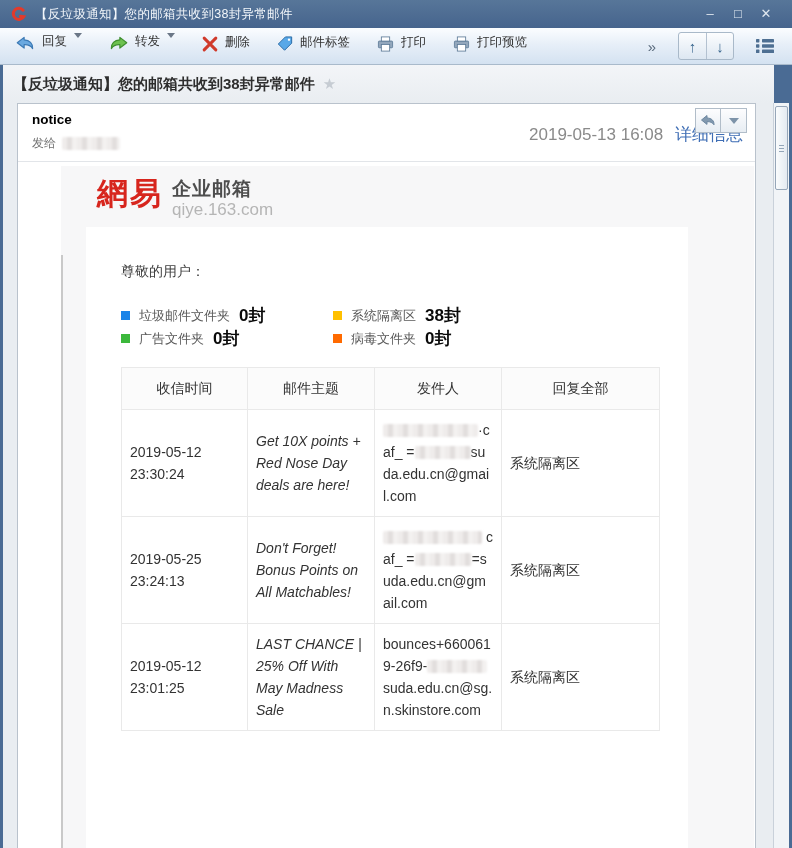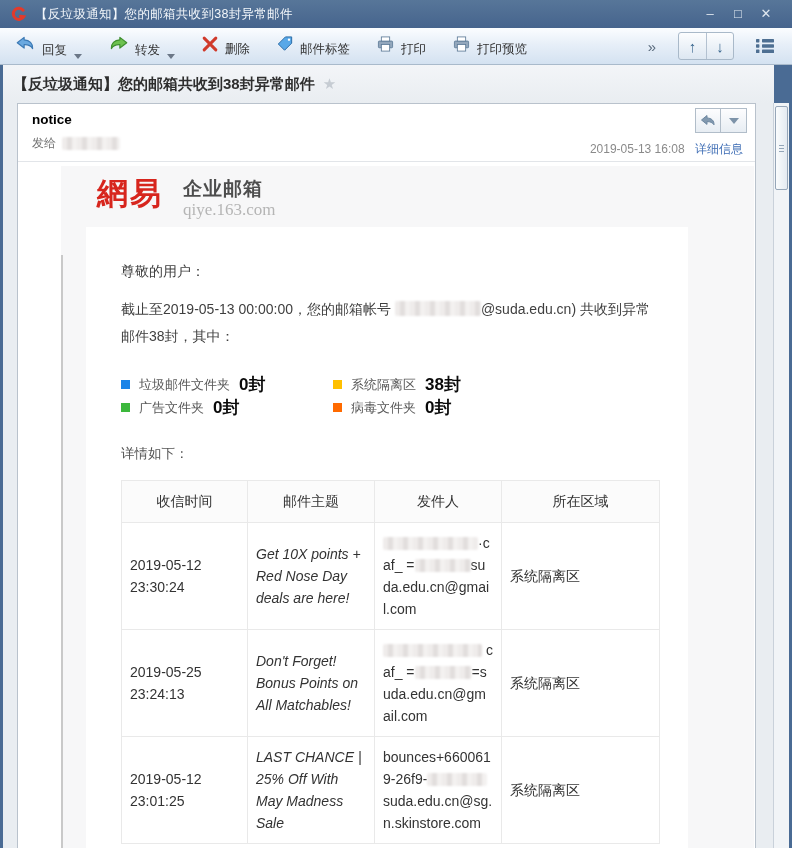--- a/index.html
+++ b/index.html
@@ -13,21 +13,21 @@
   .app-icon { width:18px; height:18px; margin:0 8px 0 9px; }
   .title-text { color:#f2f6fa; font-size:12.5px; letter-spacing:.3px; }
   .win-controls { margin-left:auto; display:flex; align-items:center; padding-right:12px; }
   .win-btn { width:28px; height:20px; color:#dfe7ef; font-size:13px; text-align:center;
     line-height:20px; cursor:default; }
 
   
   .toolbar { position:absolute; left:0; top:28px; width:792px; height:37px;
     background:linear-gradient(#fbfdff,#e7eff8 45%,#d4e2f1);
     border-bottom:1px solid #a9bacb; display:flex; align-items:center; padding:0 0 0 10px; }
-  .tb-item { display:flex; align-items:flex-end; gap:5px; margin-right:17px; padding:3px 4px;
+  .tb-item { display:flex; align-items:flex-start; gap:5px; margin-right:17px; padding:3px 4px;
     border-radius:3px; cursor:default; }
   .tb-label { font-size:12.5px; color:#333; white-space:nowrap; }
   .caret { width:0; height:0; border-left:4px solid transparent; border-right:4px solid transparent;
     border-top:5px solid #6b7787; margin-left:2px; }
   .tb-spacer { flex:1; }
   .tb-more { font-size:15px; color:#5a6b7d; margin-right:22px; }
   .nav-group { display:flex; border:1px solid #a9b9c9; border-radius:3px; overflow:hidden;
     background:linear-gradient(#fcfdfe,#dde7f1); margin-right:20px; }
   .nav-btn { width:27px; height:26px; display:flex; align-items:center; justify-content:center;
     font-size:15px; font-weight:bold; color:#3a678f; }
@@ -41,40 +41,40 @@
     background:linear-gradient(#f3f5f8,#e9edf1); }
   .subject-text { font-size:15px; font-weight:bold; color:#2e2e2e; }
   .subject-star { font-size:15px; color:#c6ccd3; margin-left:8px; }
 
   
   .panel { position:absolute; left:14px; top:38px; width:739px; height:900px;
     background:#fff; border:1px solid #b9c2cc; }
   .msg-from { position:absolute; left:14px; top:8px; font-size:13.5px; font-weight:bold; color:#000; }
   .msg-to { position:absolute; left:14px; top:31px; font-size:12px; color:#6f6f6f;
     display:flex; align-items:center; gap:6px; }
-  .msg-meta { position:absolute; right:12px; top:37px; font-size:12px; }
+  .msg-meta { position:absolute; right:12px; top:19px; font-size:17px; }
   .msg-date { color:#8a8a8a; }
   .msg-details { color:#3f6eb5; margin-left:7px; cursor:pointer; }
   .hdr-btns { position:absolute; right:8px; top:4px; display:flex; }
   .hdr-btn { width:26px; height:25px; border:1px solid #b1bdc9;
     background:linear-gradient(#fdfdfe,#e7edf3); display:flex; align-items:center;
     justify-content:center; }
   .hdr-btn + .hdr-btn { border-left:none; }
   .hdr-caret { width:0; height:0; border-left:5px solid transparent; border-right:5px solid transparent;
     border-top:6px solid #7d93a9; }
   .panel-sep { position:absolute; left:0; right:0; top:57px; border-bottom:1px solid #e2e5e9; }
 
   
   .email-body { position:absolute; left:1px; right:1px; top:58px; bottom:0; background:#fff; overflow:hidden; }
   .wrapper { position:absolute; left:42px; top:4px; width:693px; height:900px; background:#f7f7f8; }
   .left-line { position:absolute; left:0; top:89px; bottom:0; width:2px; background:#c9c9c9; }
   .brand { position:absolute; left:36px; top:10px; display:flex; align-items:flex-start; }
   .brand-logo { font-family:"DejaVu Serif","Liberation Serif",serif; font-weight:bold;
     font-size:31px; line-height:34px; color:#d7251d; letter-spacing:2px; }
-  .brand-right { margin-left:20px; padding-top:3px;font-family:Liberation Serif, serif; }
+  .brand-right { margin-left:9px; padding-top:3px; }
   .brand-product { font-size:19px; font-weight:bold; color:#4d4d4d; letter-spacing:1px; line-height:20px; }
   .brand-domain { font-size:17px; color:#b5b5b5; margin-top:1px; }
   .card { position:absolute; left:25px; top:61px; width:602px; height:840px; background:#fff;
     padding:36px 31px 0 35px; }
   .greeting { font-size:14px; color:#3f3f3f; }
   .summary { font-size:14px; color:#3f3f3f; line-height:27px; margin-top:15px; }
   .stats { margin-top:23px; display:grid; grid-template-columns:212px auto; }
   .stat { display:flex; align-items:center; }
   .stat-sq { width:9px; height:9px; display:inline-block; }
   .stat-label { font-size:13px; color:#595959; margin:0 9px 0 9px; }
@@ -218,21 +218,20 @@
         <div class="brand">
           <span class="brand-logo">網易</span>
           <span class="brand-right">
             <span class="brand-product" style="display:block;">企业邮箱</span>
             <span class="brand-domain" style="display:block;">qiye.163.com</span>
           </span>
         </div>
 
         <div class="card">
           <div class="greeting">尊敬的用户：</div>
-          <div class="summary" id="summary">截止至2019-05-13 00:00:00，您的邮箱帐号 <span class="blur" style="width: 86px; height: 15px;"></span>@suda.edu.cn) 共收到异常邮件38封，其中：</div>
           <div class="stats" id="stats">
               <div class="stat">
                 <span class="stat-sq" style="background: rgb(26, 132, 232);"></span>
                 <span class="stat-label">垃圾邮件文件夹</span>
                 <span class="stat-value">0封</span>
               </div>
               <div class="stat">
                 <span class="stat-sq" style="background: rgb(255, 192, 0);"></span>
                 <span class="stat-label">系统隔离区</span>
                 <span class="stat-value">38封</span>
@@ -241,34 +240,33 @@
                 <span class="stat-sq" style="background: rgb(60, 184, 60);"></span>
                 <span class="stat-label">广告文件夹</span>
                 <span class="stat-value">0封</span>
               </div>
               <div class="stat">
                 <span class="stat-sq" style="background: rgb(255, 106, 0);"></span>
                 <span class="stat-label">病毒文件夹</span>
                 <span class="stat-value">0封</span>
               </div>
             </div>
-          <div class="details-label">详情如下：</div>
           <table class="mail" id="mail-table">
             <colgroup>
               <col style="width:126px">
                 <col style="width:127px">
                 <col style="width:127px">
                 <col style="width:158px">
             </colgroup>
             <thead>
                 <tr id="mail-head">
                   <th>收信时间</th>
                   <th>邮件主题</th>
                   <th>发件人</th>
-                  <th>所在区域</th>
+                  <th>回复全部</th>
                 </tr>
               </thead>
             <tbody id="mail-body">
                 <tr>
                   <td class="c-time">2019-05-12 23:30:24</td>
                   <td class="c-subject">Get 10X points + Red Nose Day deals are here!</td>
                   <td class="c-sender"><span class="blur" style="width: 95px; height: 13px;"></span>·caf_ =<span class="blur" style="width: 56px; height: 13px;"></span>suda.edu.cn@gmail.com</td>
                   <td class="c-zone">系统隔离区</td>
                 </tr>
                 <tr>

